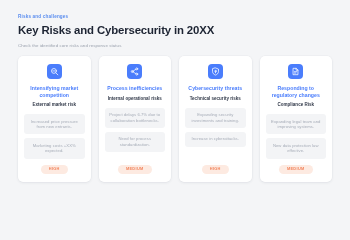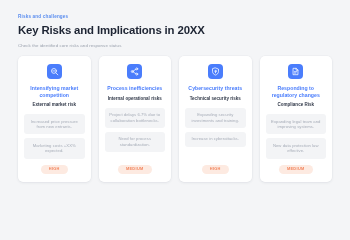--- a/index.html
+++ b/index.html
@@ -141,21 +141,21 @@
     text-align: center;
     line-height: 4.5px;
   }
 </style>
 </head>
 <body>
 
 <div class="page">
 
   <div class="eyebrow">Risks and challenges</div>
-  <h1 class="page-title">Key Risks and Implications in 20XX</h1>
+  <h1 class="page-title">Key Risks and Cybersecurity in 20XX</h1>
   <div class="subtitle">Check the identified core risks and response status</div>
 
   <div class="card-grid">
 
     <div class="card">
       <div class="card-icon">
         <svg width="9" height="9" viewBox="0 0 24 24" fill="none" stroke="#ffffff" stroke-width="2" stroke-linecap="round" stroke-linejoin="round">
           <circle cx="10.5" cy="10.5" r="6.5"></circle>
           <line x1="15.5" y1="15.5" x2="21" y2="21"></line>
           <line x1="7.5" y1="10.5" x2="13.5" y2="10.5"></line>

